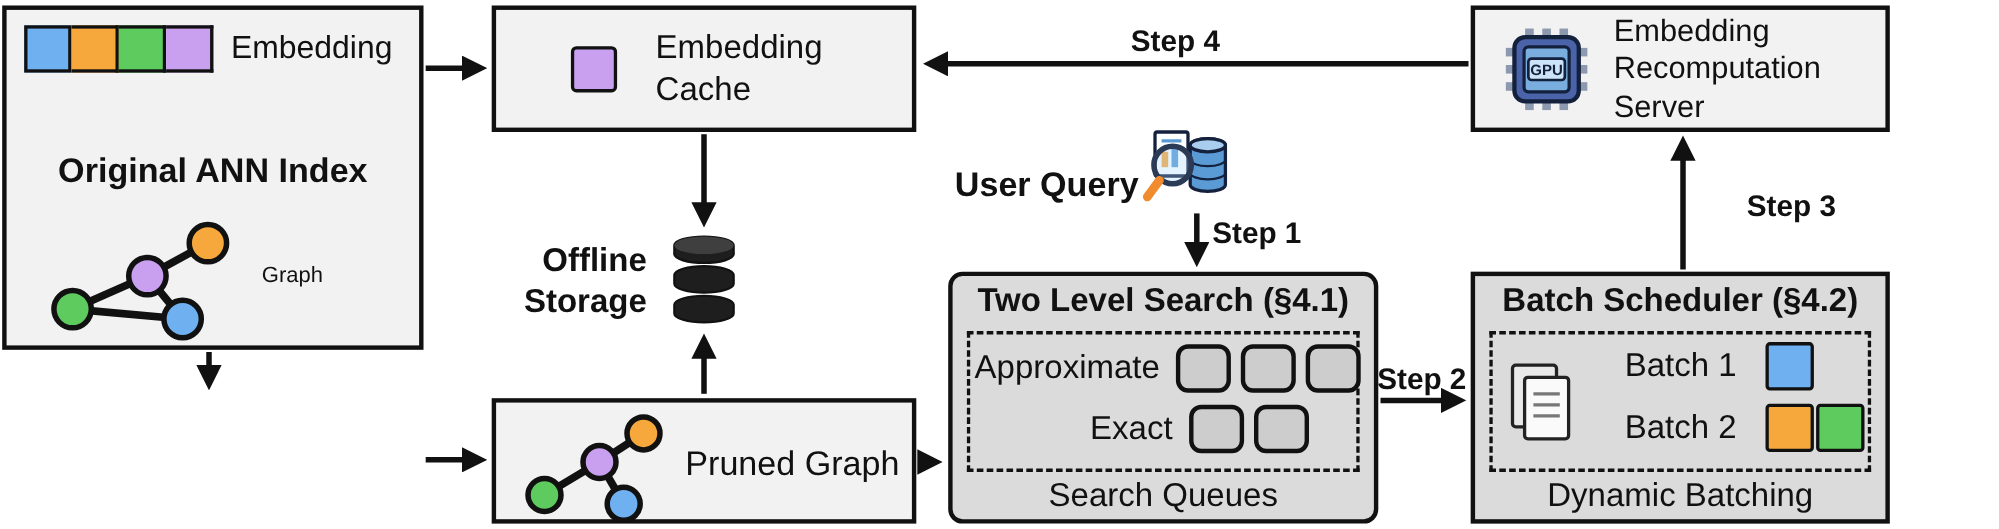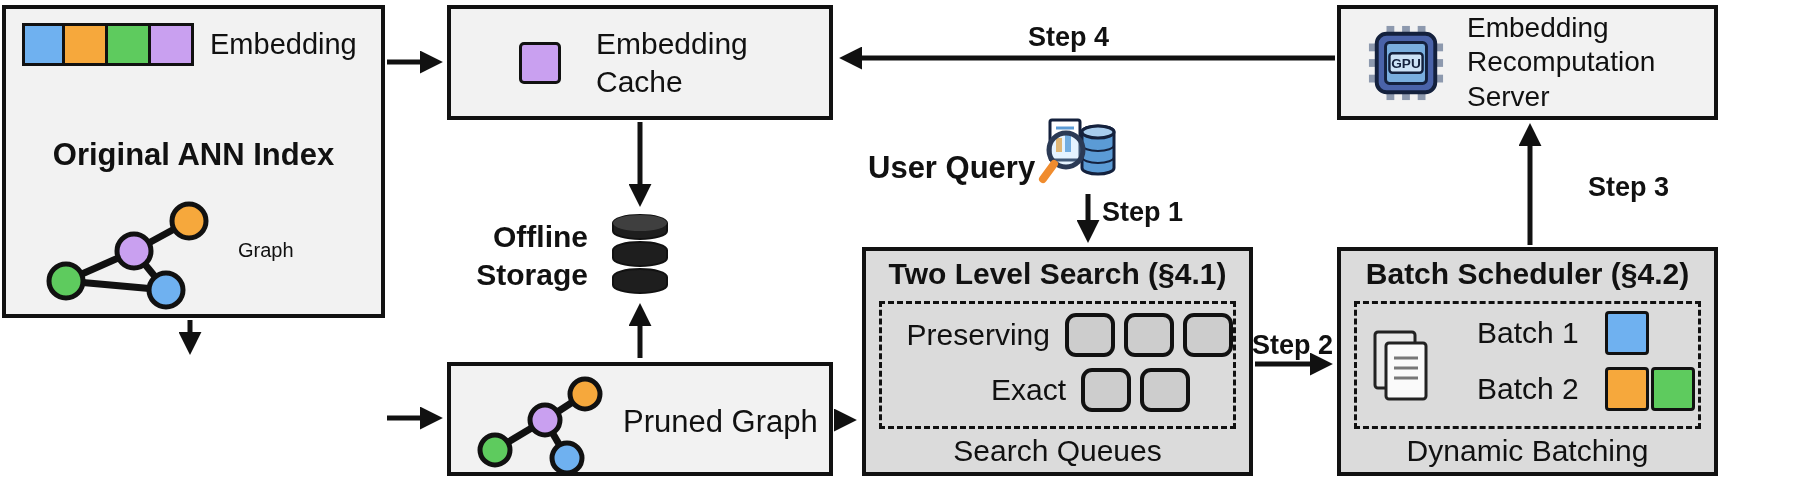--- a/index.html
+++ b/index.html
@@ -133,25 +133,25 @@
     <path d="M46 33 a16 6 0 0 0 32 0" fill="none" stroke="#14213d" stroke-width="2"></path>
     <path d="M46 45 a16 6 0 0 0 32 0" fill="none" stroke="#14213d" stroke-width="2"></path>
     <rect x="14" y="8" width="30" height="40" rx="2" fill="#ffffff" stroke="#14213d" stroke-width="3"></rect>
     <line x1="20" y1="16" x2="38" y2="16" stroke="#5b9bd5" stroke-width="3"></line>
     <rect x="20" y="26" width="6" height="14" fill="#f6a83c"></rect>
     <rect x="29" y="22" width="6" height="18" fill="#5b9bd5"></rect>
     <circle cx="30" cy="38" r="17" fill="rgba(170,215,255,0.30)" stroke="#2b3a55" stroke-width="5"></circle>
     <line x1="18" y1="52" x2="7" y2="67" stroke="#f08c2e" stroke-width="8" stroke-linecap="round"></line>
   </svg>
 
-  <div class="box gray" style="left:862px; top:247px; width:391px; height:229px;">
+  <div class="box gray" style="left:862px; top:247px; width:391px; height:229px;border-radius:13px;">
     <div class="bold" style="text-align:center; margin-top:6px; font-size:30px;">Two Level Search (§4.1)</div>
     <div class="panel">
       <div class="qrow">
-        <span class="qlabel">Preserving</span>
+        <span class="qlabel">Approximate</span>
         <span class="queue-sq"></span>
         <span class="queue-sq"></span>
         <span class="queue-sq"></span>
       </div>
       <div class="qrow">
         <span class="qlabel">Exact</span>
         <span class="queue-sq"></span>
         <span class="queue-sq"></span>
       </div>
     </div>

